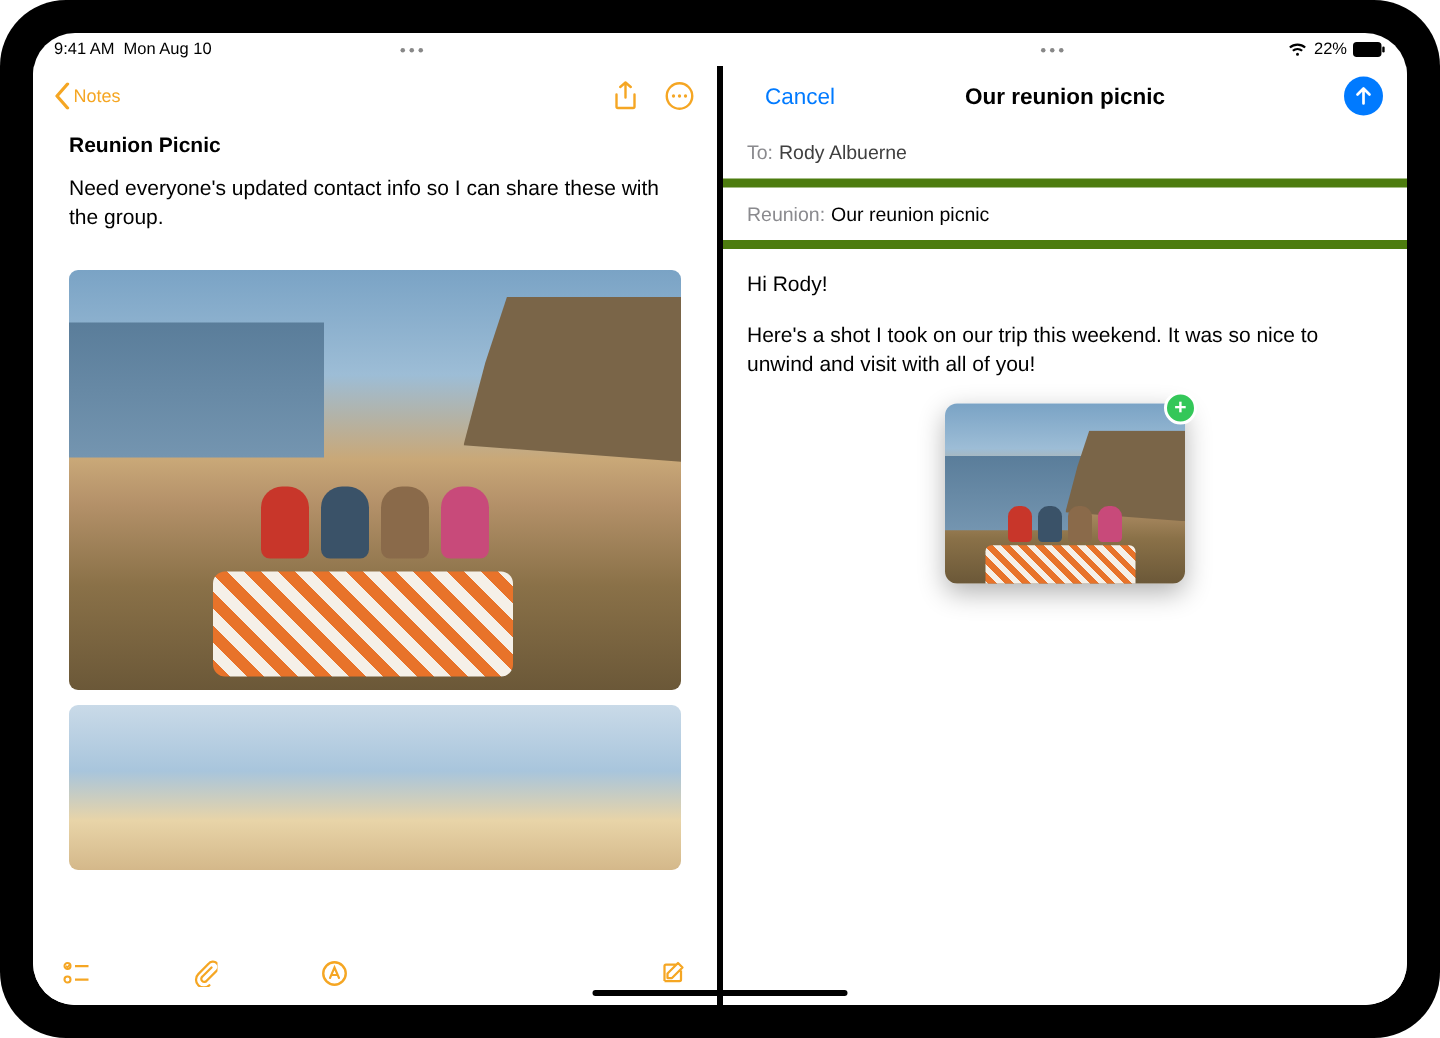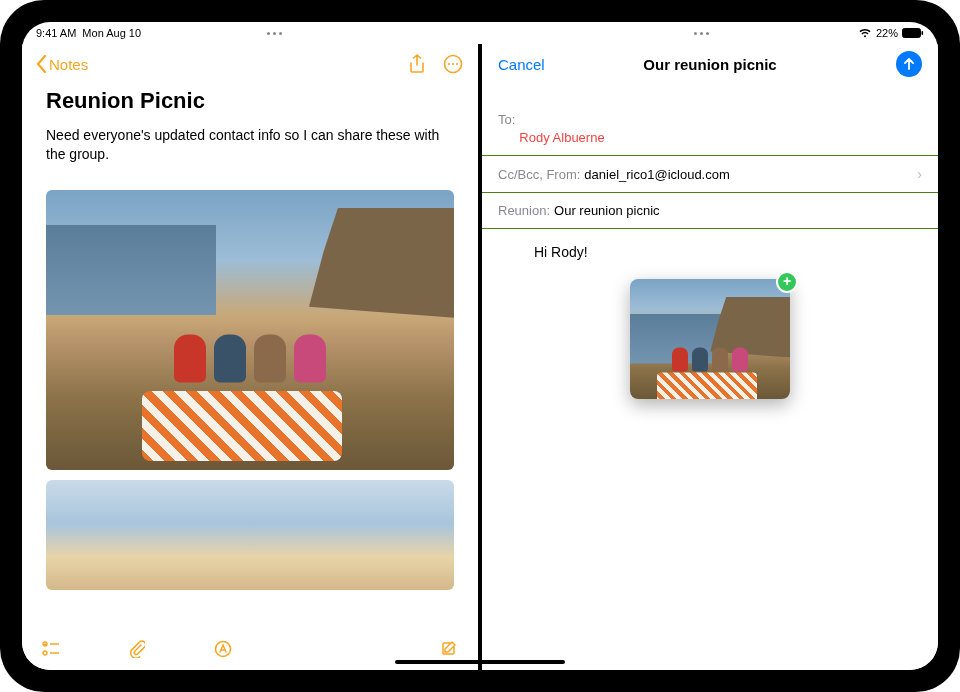--- a/index.html
+++ b/index.html
@@ -22,54 +22,54 @@
   .sb-dots-left { left: 245px; }
   .sb-dots-right { left: 672px; }
   .dot { width:3px; height:3px; border-radius:50%; background:#888; }
   .splitview { flex:1; display:flex; position:relative; }
   .pane { height:100%; background:#fff; display:flex; flex-direction:column; position:relative; }
   .pane-left { width: 456px; }
   .divider { width:4px; background:#000; }
   .pane-right { flex:1; }
   
   .notes-nav { height:40px; display:flex; align-items:center; padding:0 14px; }
-  .back-btn { display:flex; align-items:center; color:#f5a623; font-size:15px; gap:2px; }
+  .back-btn { display:flex; align-items:center; color:#f5a623; font-size:12px; gap:2px; }
   .chev { font-size:20px; line-height:1; }
   .notes-nav-spacer { flex:1; }
   .nav-icon { width:22px; height:22px; display:flex; align-items:center; justify-content:center; color:#f5a623; margin-left:14px; }
   .note-body { flex:1; padding: 0 24px; overflow:hidden; }
-  .note-title { font-size:22px; font-weight:700; margin:4px 0 12px; }
+  .note-title { font-size:14px; font-weight:700; margin:4px 0 12px; }
   .note-text { font-size:14px; line-height:1.35; color:#000; margin-bottom:26px; }
   .photo { width:100%; border-radius:6px; background:linear-gradient(180deg,#7aa3c5 0%,#9dbdd6 25%,#c9a878 45%,#b5926a 55%,#8a7148 75%,#6b5838 100%); position:relative; overflow:hidden; }
   .photo1 { height:280px; margin-bottom:10px; }
   .photo2 { height:110px; background:linear-gradient(180deg,#c9dae8 0%,#a8c5dc 40%,#e8d4a8 70%,#d4b88a 100%); }
   .cliff { position:absolute; right:0; top:18px; width:145px; height:110px; background:#7a6548; clip-path: polygon(20% 0,100% 0,100% 100%,0 90%,10% 40%); }
   .sea { position:absolute; left:0; top:35px; width:170px; height:90px; background: linear-gradient(180deg,#5a7d9a,#7495b0); }
   .people { position:absolute; left:50%; top:55%; transform:translate(-50%,-20%); display:flex; gap:8px; }
   .person { width:32px; height:48px; border-radius:14px 14px 6px 6px; }
   .p-red { background:#c8362a; }
   .p-blue { background:#3a5268; }
   .p-br { background:#8a6a4a; }
   .p-pink { background:#c84a7a; }
   .blanket { position:absolute; left:48%; top:72%; transform:translateX(-50%); width:200px; height:70px; background: repeating-linear-gradient(45deg,#e8732a 0 8px,#f5f0e8 8px 16px); border-radius:8px; transform-origin:center; }
   .note-toolbar { height:42px; display:flex; align-items:center; padding:0 18px; gap:64px; color:#f5a623; border-top:0; }
   .note-toolbar .tb-spacer { flex:1; }
   .tb-icon { width:22px; height:22px; display:flex; align-items:center; justify-content:center; }
   
-  .mail-nav { height:40px; display:flex; align-items:center; padding:0 16px; position:relative; }
+  .mail-nav { height:40px; display:flex; align-items:center; padding:0 28px; position:relative; }
   .cancel { color:#007aff; font-size:15px; }
   .mail-title { position:absolute; left:50%; transform:translateX(-50%); font-size:15px; font-weight:600; }
   .send-btn { position:absolute; right:16px; width:26px; height:26px; border-radius:50%; background:#007aff; display:flex; align-items:center; justify-content:center; color:#fff; }
-  .field { display:flex; align-items:center; padding:10px 16px; font-size:13px; border-bottom:1px solid #4d7c0f; gap:4px; }
+  .field { display:flex; align-items:center; padding:10px 16px; font-size:13px; border-bottom:6px solid #4d7c0f; gap:4px; }
   .field-label { color:#8a8a8e; }
   .field-value { color:#000; }
-  .recipient { color:#ef4444;margin-top:36px; }
+  .recipient { color:#404040; }
   .contacts-btn { margin-left:auto; color:#bdbdc2; font-size:14px; }
   .mail-body { padding:14px 16px; font-size:14px; line-height:1.4; }
-  .mail-body p { margin-bottom:14px;margin-left:36px; }
+  .mail-body p { margin-bottom:14px; }
   .dragged-wrap { display:flex; justify-content:center; margin-top:16px; }
   .dragged { position:relative; width:160px; height:120px; }
   .dragged .photo { width:100%; height:100%; border-radius:8px; box-shadow:0 6px 18px rgba(0,0,0,0.3); }
   .dragged .photo .people { transform:translate(-50%,-20%) scale(0.5); }
   .dragged .photo .blanket { transform:translateX(-50%) scale(0.5); top:64%; }
   .dragged .photo .cliff { transform:scale(0.55); transform-origin:top right; }
   .dragged .photo .sea { transform:scale(0.55); transform-origin:top left; }
   .plus-badge { position:absolute; top:-8px; right:-8px; width:22px; height:22px; border-radius:50%; background:#34c759; border:2px solid #fff; display:flex; align-items:center; justify-content:center; color:#fff; font-weight:700; font-size:14px; }
   .home-indicator { position:absolute; bottom:6px; left:50%; transform:translateX(-50%); width:170px; height:4px; border-radius:3px; background:#000; }
   svg { display:block; }
@@ -197,31 +197,27 @@
                 <path d="M7 12V2M3 6l4-4 4 4" stroke="#fff" stroke-width="1.8" fill="none" stroke-linecap="round" stroke-linejoin="round"></path>
               </svg>
           </div>
         </div>
 
         <div class="field">
           <span class="field-label">To:</span>
           <span class="recipient">Rody Albuerne</span>
         </div>
         <div class="field">
-          <span class="field-label">Cc/Bcc, From:</span>
-          <span class="field-value">daniel_rico1@icloud.com</span>
-          <span class="contacts-btn">›</span>
-        </div>
-        <div class="field">
           <span class="field-label">Reunion:</span>
           <span class="field-value">Our reunion picnic</span>
         </div>
 
         <div class="mail-body">
           <p>Hi Rody!</p>
+          <p>Here's a shot I took on our trip this weekend. It was so nice to unwind and visit with all of you!</p>
 
           <div class="dragged-wrap">
             <div class="dragged">
               <div class="photo">
                 <div class="sea"></div>
                 <div class="cliff"></div>
                 <div class="blanket"></div>
                 <div class="people">
                   <div class="person p-red"></div>
                   <div class="person p-blue"></div>

